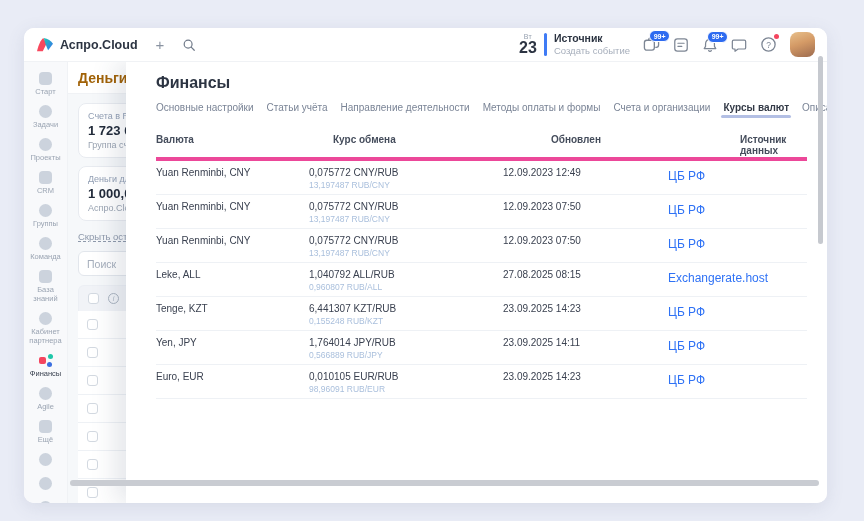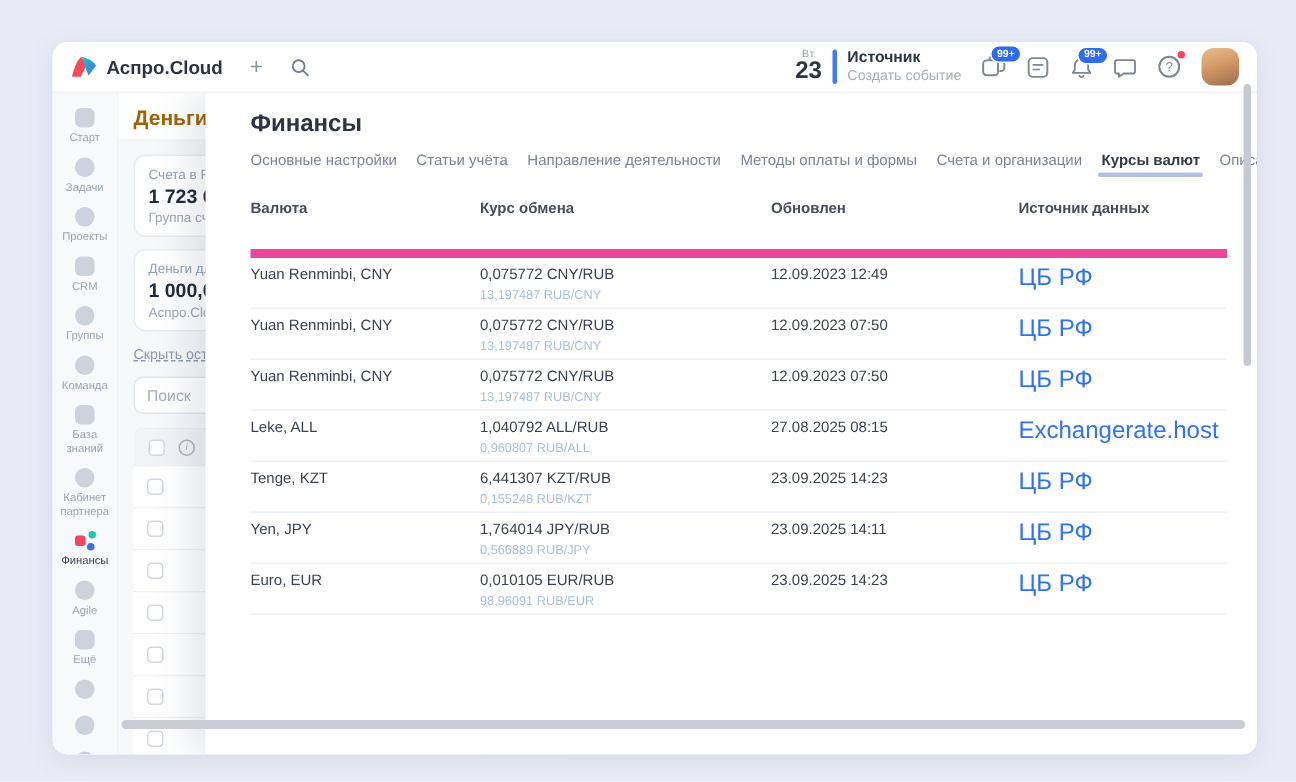--- a/index.html
+++ b/index.html
@@ -1,19 +1,19 @@
 <!DOCTYPE html>
 <html><head>
 <meta charset="utf-8">
 <style>
   html,body{margin:0;padding:0;width:864px;height:521px;overflow:hidden;
     background:#e9ecf6;font-family:"Liberation Sans",sans-serif;}
   *{box-sizing:border-box;}
 
-  .window{position:absolute;left:35px;top:28px;width:803px;height:475px;
+  .window{position:absolute;left:24px;top:28px;width:803px;height:475px;
     background:#fff;border-radius:10px;box-shadow:0 4px 18px rgba(80,92,124,.12);
     overflow:hidden;display:flex;flex-direction:column;}
 
   
   .topbar{height:34px;flex:none;display:flex;align-items:center;
     padding:0 12px 0 12px;border-bottom:1px solid #f0f2f5;background:#fff;z-index:50;}
   .brand{display:flex;align-items:center;gap:6px;cursor:pointer;}
   .brand-name{font-size:12.5px;font-weight:bold;color:#2c3442;}
   .tb-btn{margin-left:18px;color:#8a93a1;font-size:15px;line-height:1;cursor:pointer;
     display:flex;align-items:center;}
@@ -89,31 +89,31 @@
     box-shadow:-10px 0 24px rgba(50,60,90,.13);z-index:20;
     padding:10px 20px 0 30px;overflow:hidden;}
   .p-title{font-size:16px;font-weight:bold;color:#2c3442;margin:2px 0 10px;}
   .tabs{display:flex;gap:13px;margin-bottom:12px;}
   .tab{font-size:10px;color:#7a8496;cursor:pointer;padding-bottom:5px;position:relative;
     white-space:nowrap;}
   .tab.active{color:#333a47;font-weight:bold;}
   .tab.active:after{content:"";position:absolute;left:-2px;right:-2px;bottom:0;height:3px;
     background:#b3bfe4;border-radius:2px;}
   .f-table{width:100%;}
-  .f-head{display:flex;padding:4px 0 21px;border-bottom:6px solid #ec4899;}
+  .f-head{display:flex;padding:4px 0 1px;border-bottom:4px solid #ec4899;gap:24px;}
   .f-th{font-size:10px;font-weight:bold;color:#454d5c;}
   .c1{width:153px;flex:none;}
   .c2{width:194px;flex:none;}
   .c3{width:165px;flex:none;}
   .c4{flex:1;}
   .frow{display:flex;align-items:flex-start;padding:5px 0 4px;min-height:28px;
     border-bottom:1px solid #eef1f5;cursor:pointer;}
   .fc{font-size:10px;color:#3a4150;line-height:1.3;}
   .rate-sub{font-size:8.5px;color:#a9bfdc;margin-top:1px;}
-  .link{font-size:16px;color:#2f72f5;text-decoration:none;cursor:pointer;}
+  .link{font-size:12px;color:#2f72f5;text-decoration:none;cursor:pointer;}
 
   
   .vscroll{position:absolute;right:4px;top:28px;width:5px;height:188px;
     background:#c6c9cf;border-radius:3px;z-index:60;cursor:pointer;}
   .hscroll{position:absolute;left:46px;right:8px;bottom:17px;height:6px;
     background:#c9ccd2;border-radius:3px;z-index:60;cursor:pointer;}
 
   svg{display:block;}
 </style>
 </head>

